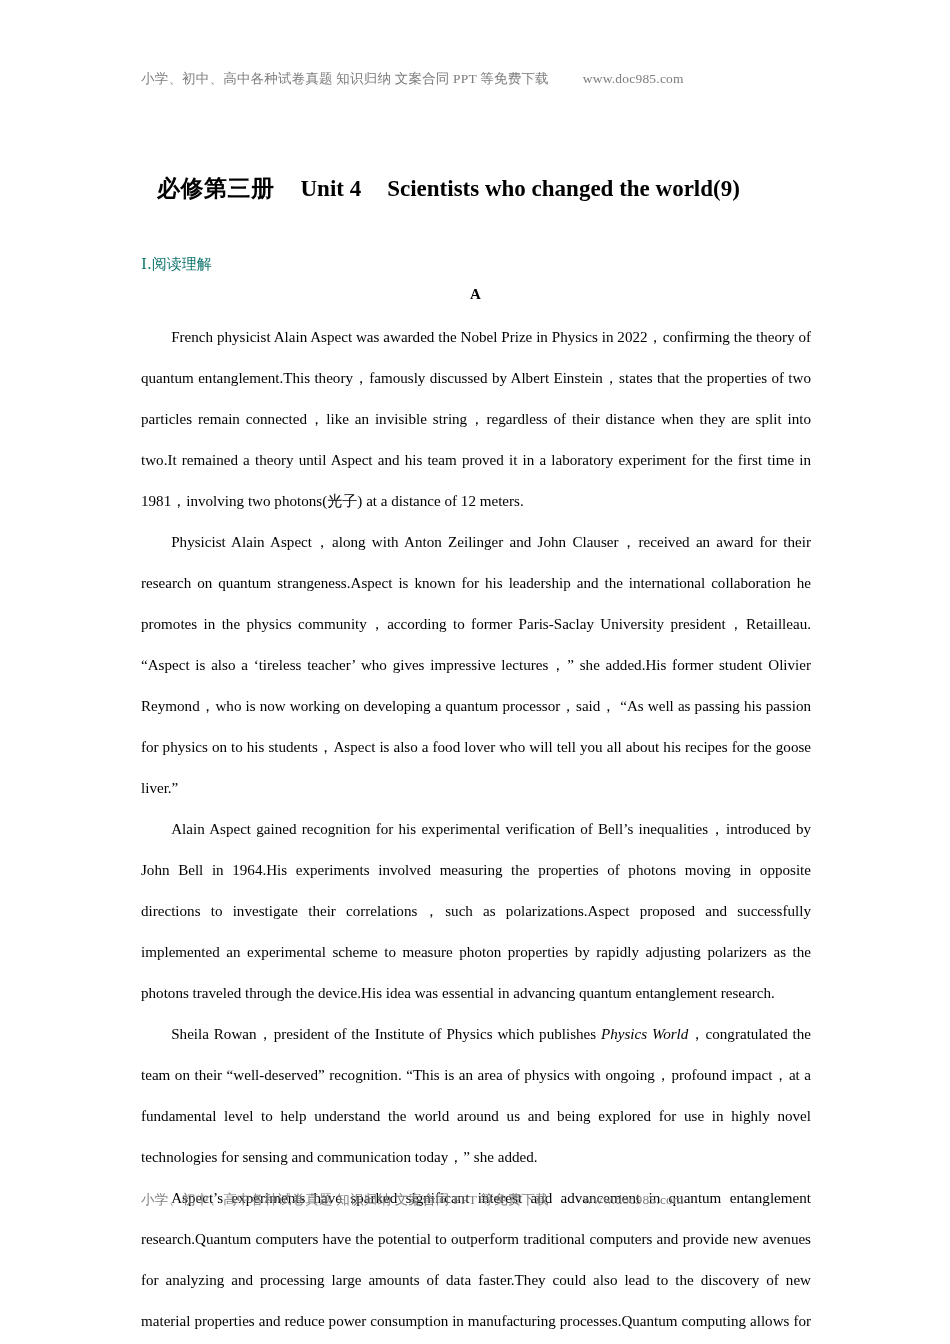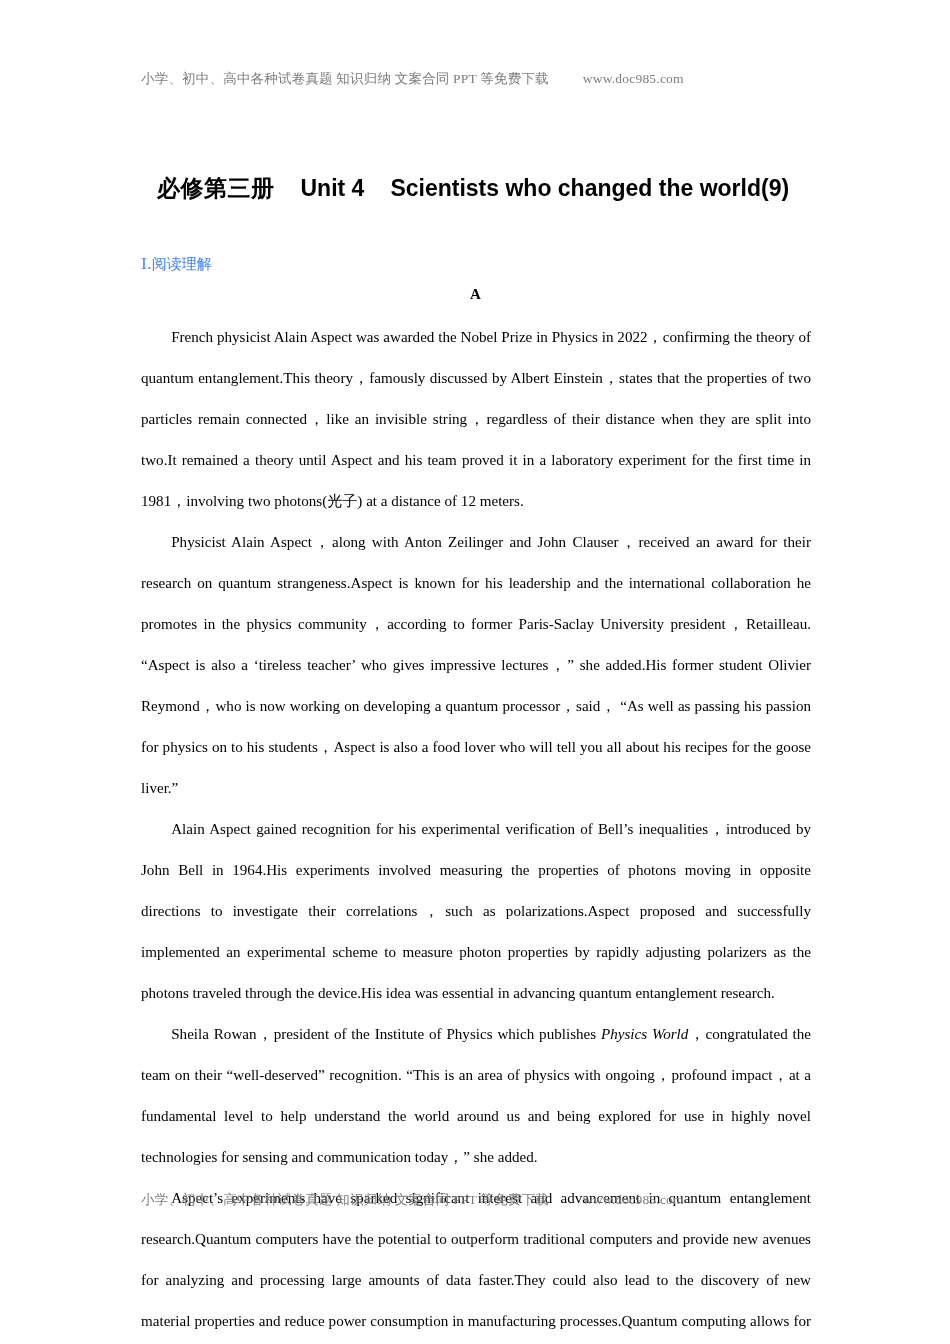--- a/index.html
+++ b/index.html
@@ -55,32 +55,32 @@
     line-height: 1.25;
   }
   .doc-title .t-cn {
     font-family: "DejaVu Serif", "Liberation Serif", serif;
     font-weight: bold;
     letter-spacing: 0.5px;
     text-align: right;
   }
   .doc-title .t-gap-lg { display: inline-block; width: 26px; }
   .doc-title .t-en {
-    font-family: Liberation Sans, sans-serif;
+    font-family: Liberation Serif, serif;
     font-weight: bold;
   }
 
   
   .section-heading {
     position: absolute;
     left: 141px;
     top: 255px;
     font-size: 15px;
     font-family: "DejaVu Serif", "Liberation Serif", serif;
-    color: #3b82f6;
+    color: #0f766e;
     white-space: nowrap;
   }
 
   
   .passage-label {
     position: absolute;
     left: 141px;
     top: 286px;
     width: 669px;
     text-align: center;

